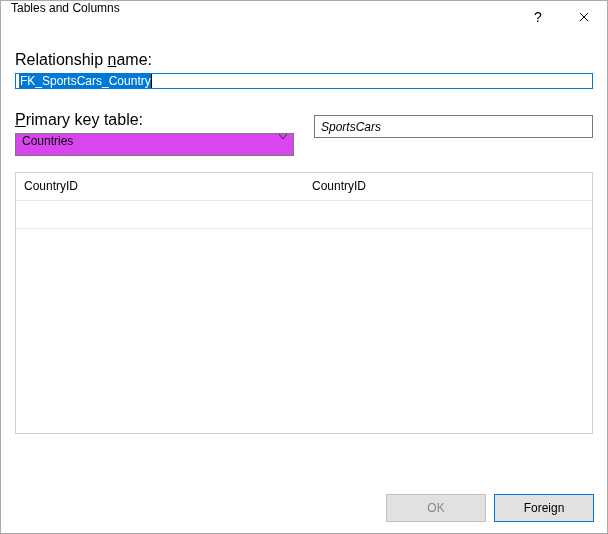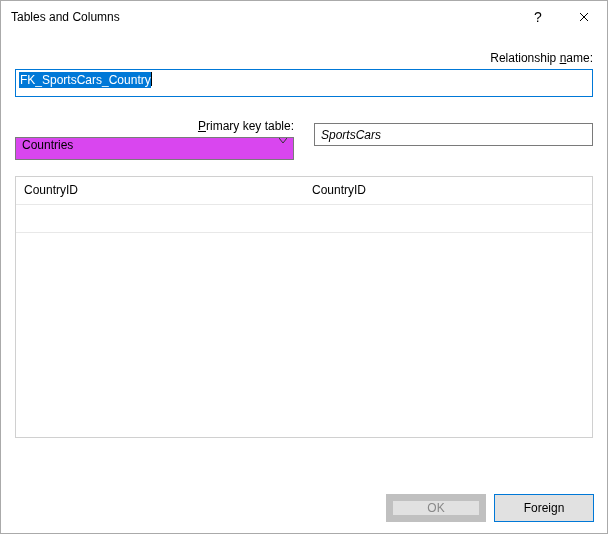--- a/index.html
+++ b/index.html
@@ -10,21 +10,20 @@
     background: #fff;
     color: #000;
     width: 608px;
     height: 534px;
     overflow: hidden;
     border: 1px solid #aaa;
   }
   .titlebar {
     height: 32px;
     display: flex;
-    align-items: center;
     padding: 0 0 0 10px;
     background: #fff;
   }
   .titlebar .title {
     flex: 1;
   }
   .titlebar .tb-btn {
     width: 46px;
     height: 32px;
     display: flex;
@@ -33,33 +32,32 @@
     font-size: 14px;
     color: #000;
   }
   .titlebar .help { font-family: "Segoe UI", sans-serif; }
   .titlebar .close svg { width: 10px; height: 10px; }
   .content {
     padding: 18px 14px 12px 14px;
   }
   .lbl {
     margin-bottom: 4px;
-    font-size: 12px;
-    text-align: right;
+    font-size: 16px;
   }
   .underline { text-decoration: underline; }
   .rel-input-wrap {
     border: 1px solid #0078d7;
     padding: 2px 3px;
     background: #fff;
     margin-bottom: 22px;
     width: 100%;
-    height: 28px;
-    display: flex;
-    align-items: flex-start;
+    height: 16px;
+    display: flex;
+    align-items: center;
   }
   .rel-input {
     background: #0078d7;
     color: #fff;
     padding: 1px 0 1px 1px;
     white-space: pre;
     position: relative;
   }
   .caret {
     display: inline-block;
@@ -130,21 +128,21 @@
     right: 14px;
     display: flex;
     gap: 8px;
   }
   .btn {
     width: 100px;
     height: 28px;
     display: flex;
     align-items: center;
     justify-content: center;
-    border: 7px solid #8b5cf6;
+    border: 1px solid #8b5cf6;
     background: #e1e1e1;
     font-size: 12px;
   }
   .btn.disabled {
     color: #888;
     background: #e1e1e1;
     border-color: #c0c0c0;
   }
   .btn.cancel {
     background: #e1e1e1;

